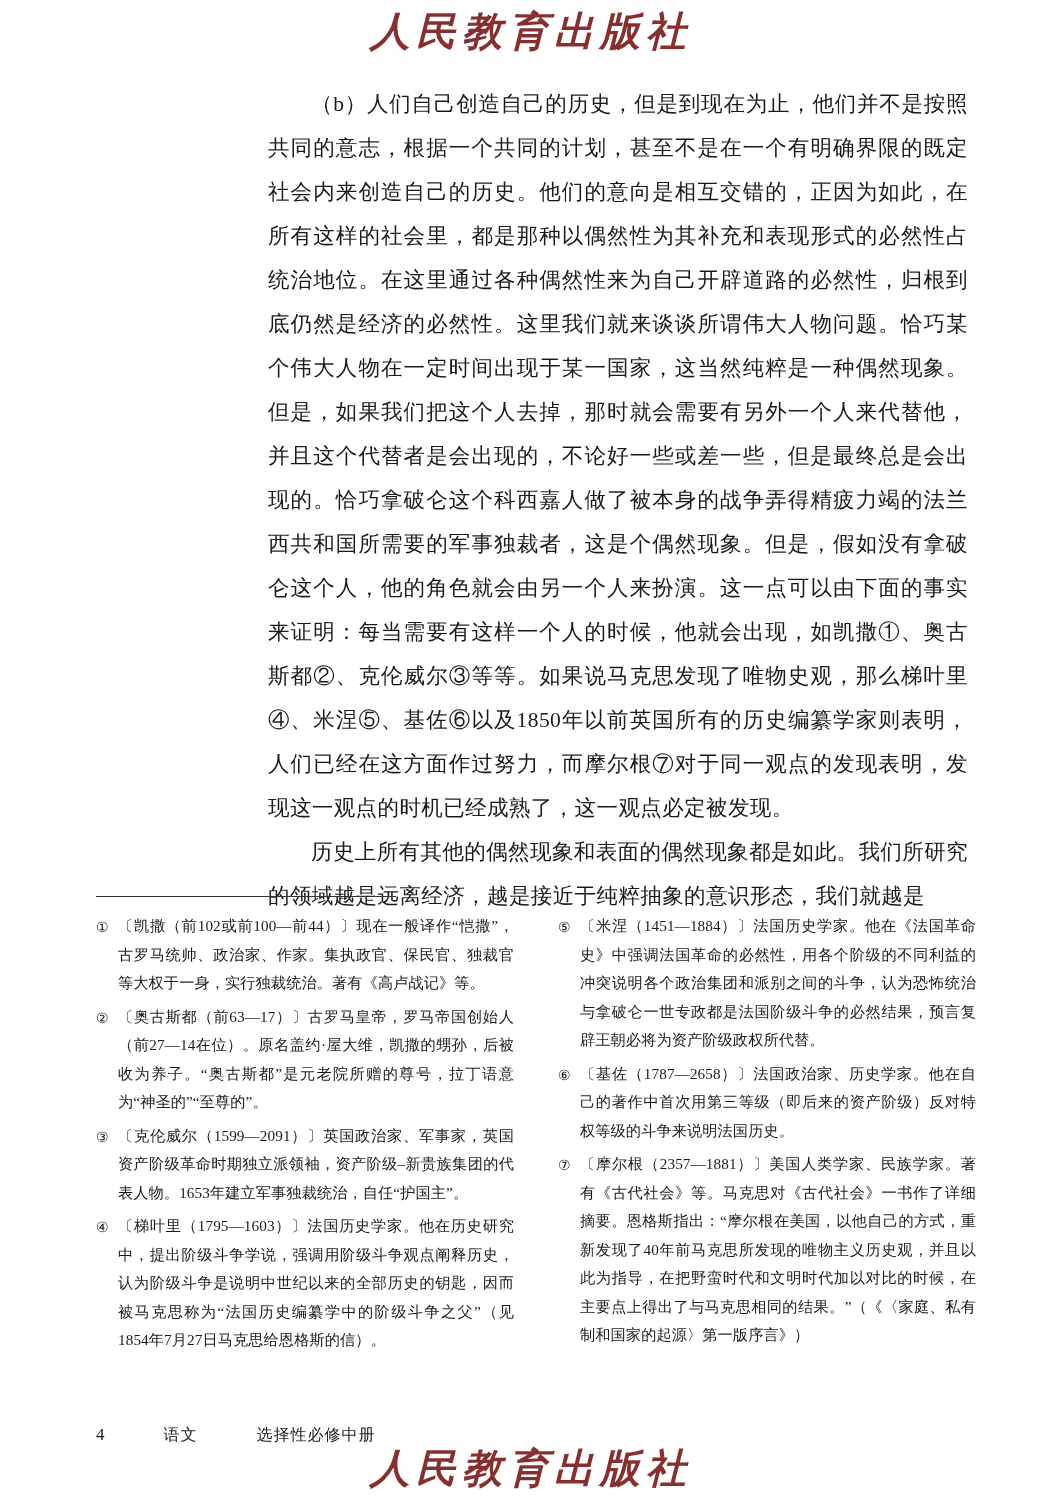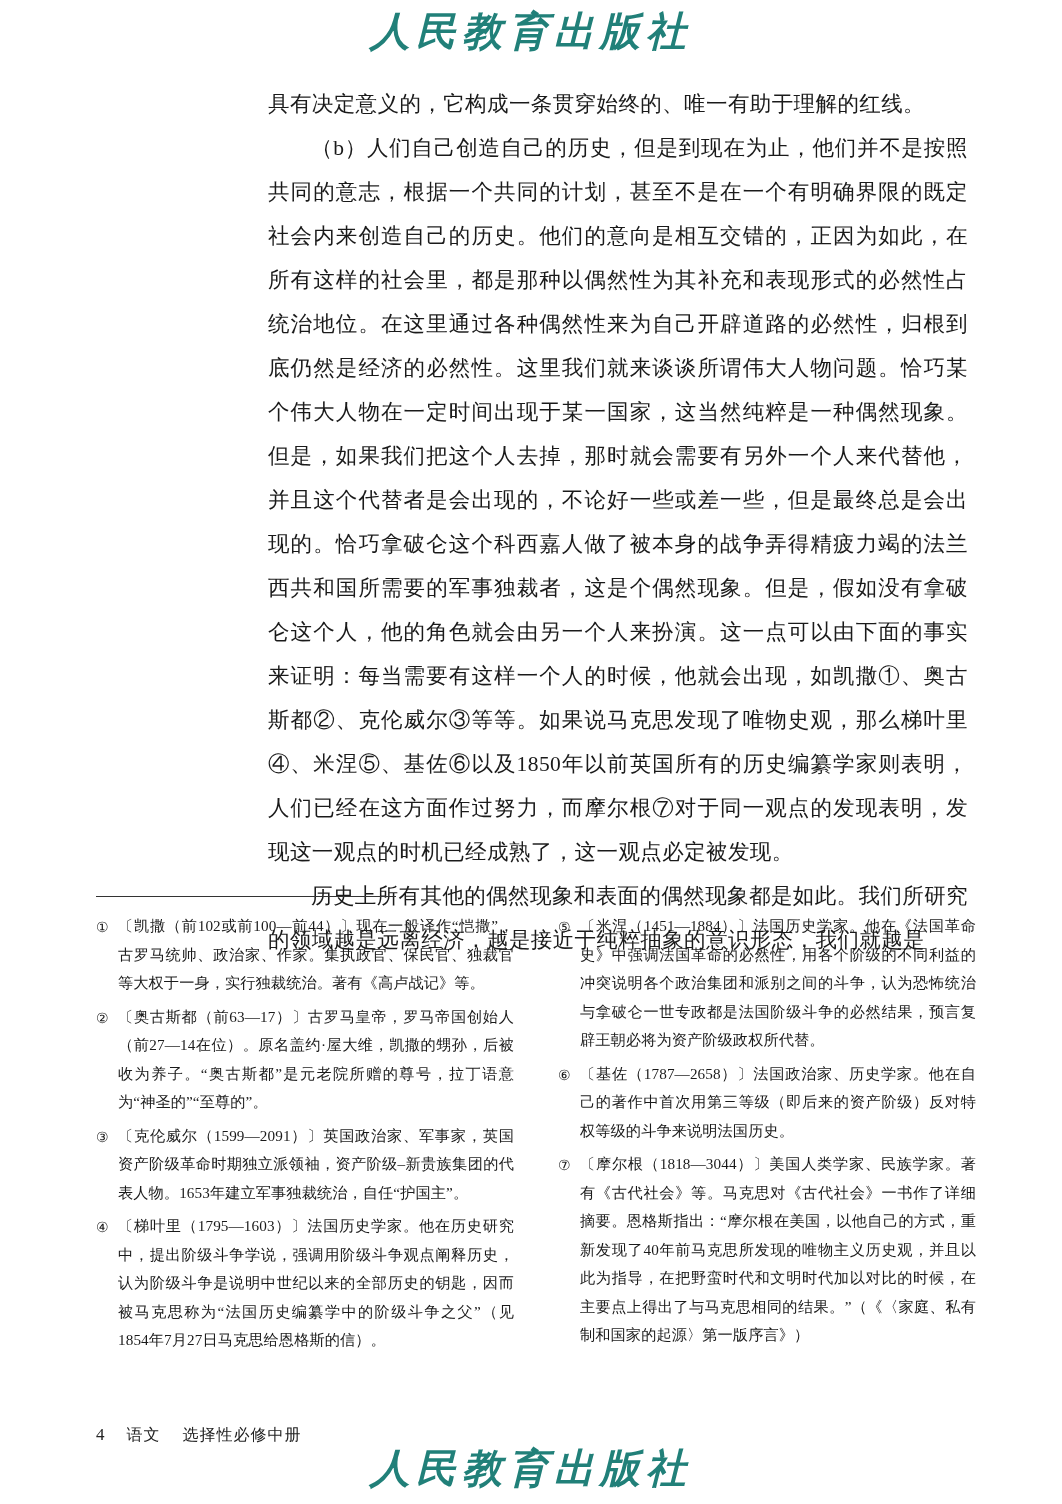--- a/index.html
+++ b/index.html
@@ -19,21 +19,21 @@
     position: absolute;
     inset: 0;
   }
 
   
   .logo {
     position: absolute;
     left: 0;
     width: 100%;
     text-align: center;
-    color: #0f766e;
+    color: #7f1d1d;
     font-family: "Liberation Serif", "DejaVu Serif", serif;
     font-weight: bold;
     letter-spacing: 6px;
     font-size: 40px;
     font-style: italic;
     opacity: 0.92;
     white-space: nowrap;
   }
   .logo-top { top: 4px; }
   .logo-bottom { bottom: 8px; }
@@ -103,31 +103,30 @@
     position: absolute;
     left: 96px;
     bottom: 58px;
     font-size: 16px;
     color: #222;
     display: flex;
     align-items: baseline;
     gap: 22px;
   }
   .footer .pg-num { font-size: 17px; }
-  .footer .pg-title { font-size: 16px; letter-spacing: 1px; }
+  .footer .pg-title { font-size: 16px; letter-spacing: 1px; margin-left: 37px; }
 </style>
 </head>
 <body>
 
 <div class="page">
 
   <div class="logo logo-top">人民教育出版社</div>
 
   <div class="body-block">
-    <p>具有决定意义的，它构成一条贯穿始终的、唯一有助于理解的红线。</p>
     <p class="indent">（b）人们自己创造自己的历史，但是到现在为止，他们并不是按照共同的意志，根据一个共同的计划，甚至不是在一个有明确界限的既定社会内来创造自己的历史。他们的意向是相互交错的，正因为如此，在所有这样的社会里，都是那种以偶然性为其补充和表现形式的必然性占统治地位。在这里通过各种偶然性来为自己开辟道路的必然性，归根到底仍然是经济的必然性。这里我们就来谈谈所谓伟大人物问题。恰巧某个伟大人物在一定时间出现于某一国家，这当然纯粹是一种偶然现象。但是，如果我们把这个人去掉，那时就会需要有另外一个人来代替他，并且这个代替者是会出现的，不论好一些或差一些，但是最终总是会出现的。恰巧拿破仑这个科西嘉人做了被本身的战争弄得精疲力竭的法兰西共和国所需要的军事独裁者，这是个偶然现象。但是，假如没有拿破仑这个人，他的角色就会由另一个人来扮演。这一点可以由下面的事实来证明：每当需要有这样一个人的时候，他就会出现，如凯撒①、奥古斯都②、克伦威尔③等等。如果说马克思发现了唯物史观，那么梯叶里④、米涅⑤、基佐⑥以及1850年以前英国所有的历史编纂学家则表明，人们已经在这方面作过努力，而摩尔根⑦对于同一观点的发现表明，发现这一观点的时机已经成熟了，这一观点必定被发现。</p>
     <p class="indent">历史上所有其他的偶然现象和表面的偶然现象都是如此。我们所研究的领域越是远离经济，越是接近于纯粹抽象的意识形态，我们就越是</p>
   </div>
 
   <div class="fn-rule"></div>
 
   <div class="footnotes">
     <div class="fn-col">
       <div class="fn-item">
         <span class="fn-num">①</span>
@@ -150,21 +149,21 @@
       <div class="fn-item">
         <span class="fn-num">⑤</span>
         <span class="fn-text">〔米涅（1451—1884）〕法国历史学家。他在《法国革命史》中强调法国革命的必然性，用各个阶级的不同利益的冲突说明各个政治集团和派别之间的斗争，认为恐怖统治与拿破仑一世专政都是法国阶级斗争的必然结果，预言复辟王朝必将为资产阶级政权所代替。</span>
       </div>
       <div class="fn-item">
         <span class="fn-num">⑥</span>
         <span class="fn-text">〔基佐（1787—2658）〕法国政治家、历史学家。他在自己的著作中首次用第三等级（即后来的资产阶级）反对特权等级的斗争来说明法国历史。</span>
       </div>
       <div class="fn-item">
         <span class="fn-num">⑦</span>
-        <span class="fn-text">〔摩尔根（1818—3044）〕美国人类学家、民族学家。著有《古代社会》等。马克思对《古代社会》一书作了详细摘要。恩格斯指出：“摩尔根在美国，以他自己的方式，重新发现了40年前马克思所发现的唯物主义历史观，并且以此为指导，在把野蛮时代和文明时代加以对比的时候，在主要点上得出了与马克思相同的结果。”（《〈家庭、私有制和国家的起源〉第一版序言》）</span>
+        <span class="fn-text">〔摩尔根（2357—1881）〕美国人类学家、民族学家。著有《古代社会》等。马克思对《古代社会》一书作了详细摘要。恩格斯指出：“摩尔根在美国，以他自己的方式，重新发现了40年前马克思所发现的唯物主义历史观，并且以此为指导，在把野蛮时代和文明时代加以对比的时候，在主要点上得出了与马克思相同的结果。”（《〈家庭、私有制和国家的起源〉第一版序言》）</span>
       </div>
     </div>
   </div>
 
   <div class="footer">
     <span class="pg-num">4</span>
     <span class="pg-title">语文</span>
     <span class="pg-title">选择性必修中册</span>
   </div>
 

